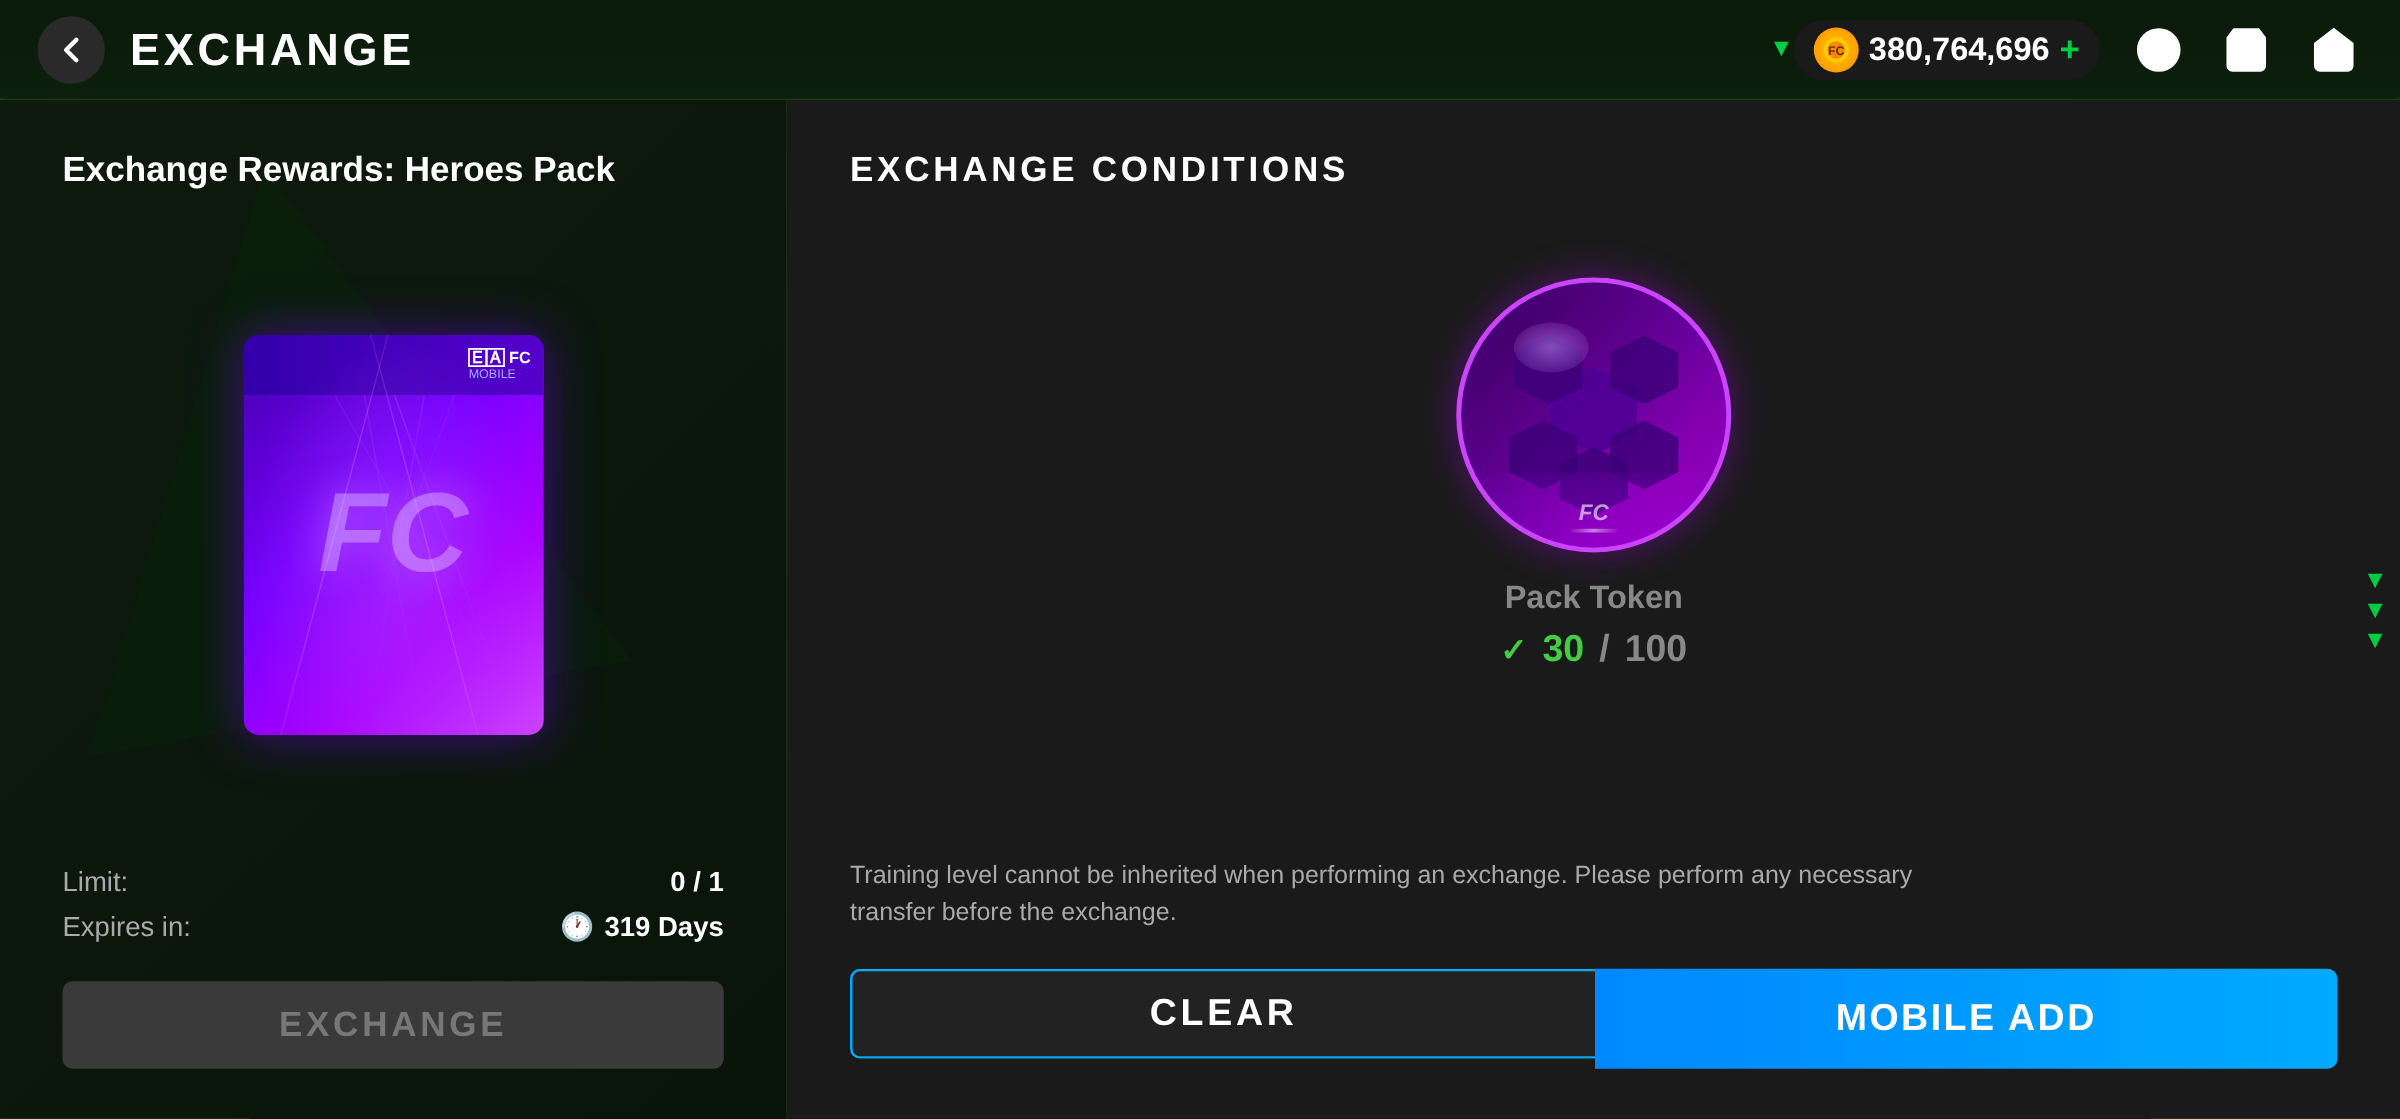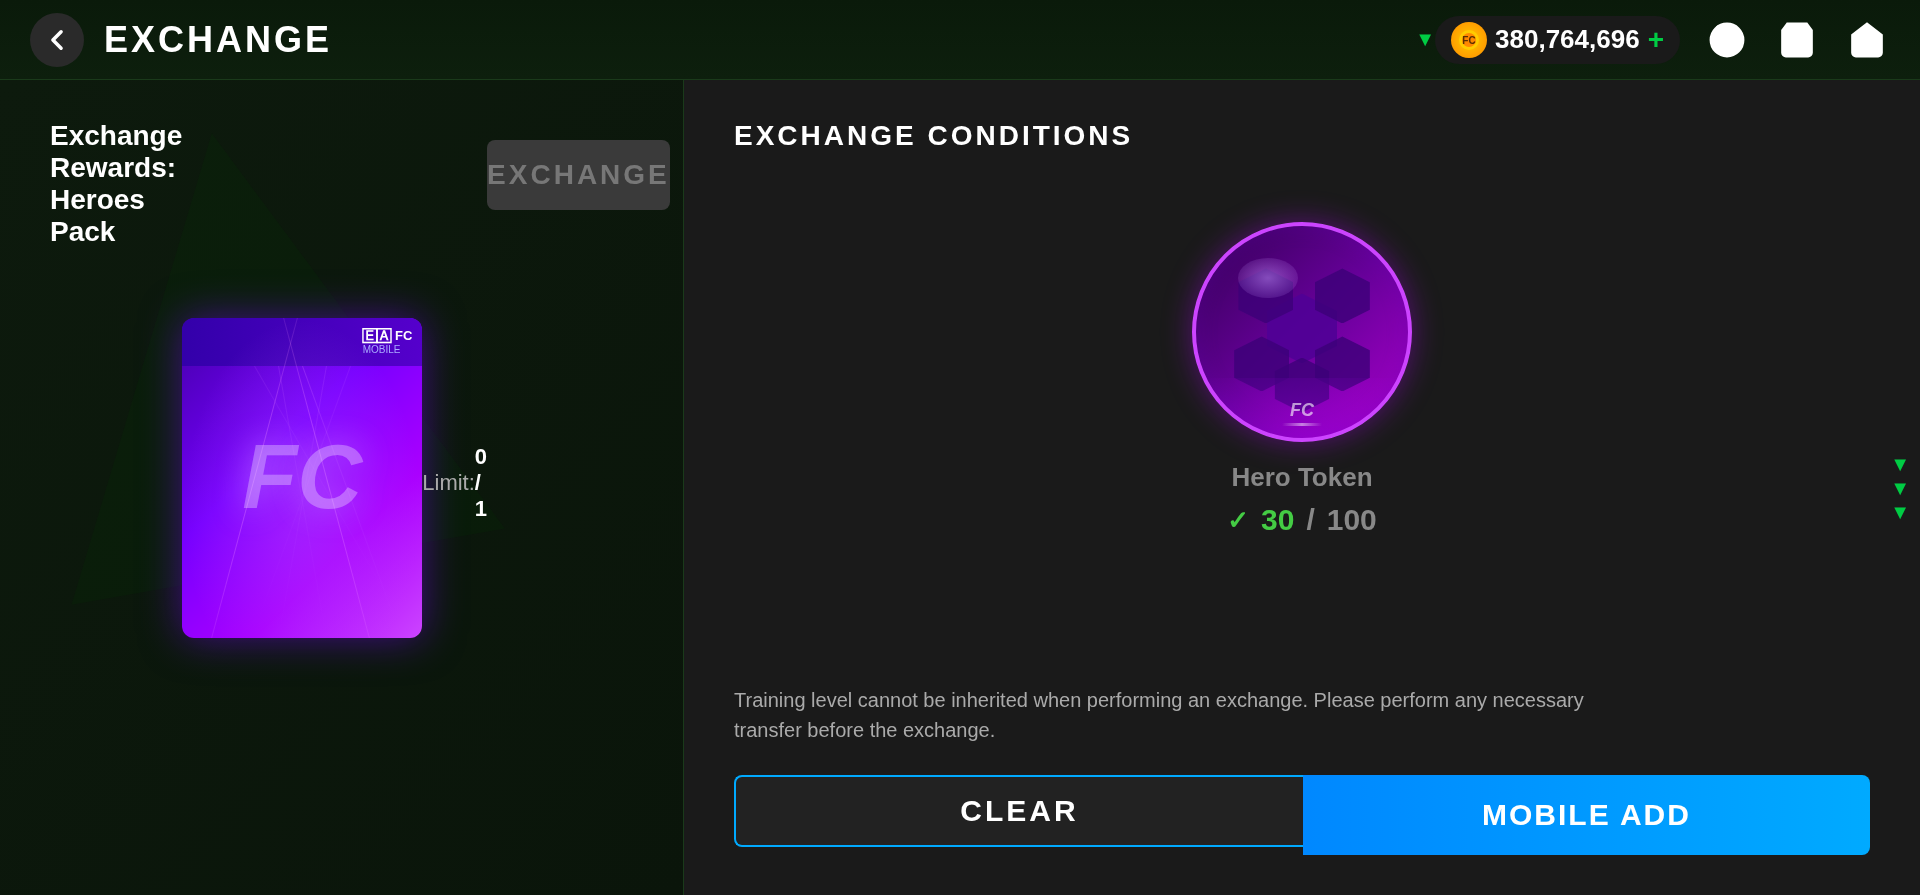--- a/index.html
+++ b/index.html
@@ -144,26 +144,26 @@
 
     
     .main {
       position: absolute;
       top: 80px; left: 0; right: 0; bottom: 0;
       display: flex;
     }
 
     
     .left-panel {
-      width: 684px;
+      width: 630px;
       background: linear-gradient(135deg, #0d1a0d 0%, #0a150a 100%);
       border-right: 1px solid #1a3a1a;
       padding: 40px 50px;
       display: flex;
-      flex-direction: row;
+      flex-direction: column;
       position: relative;
       overflow: hidden;
     }
 
     
     .left-bg-triangle {
       position: absolute;
       top: 50px; left: 30px;
       width: 0; height: 0;
       border-left: 220px solid transparent;
@@ -605,20 +605,27 @@
           <span class="pack-logo-v">FC</span>
         </div>
       </div>
     </div>
 
     <div class="info-row">
       <span class="info-label">Limit:</span>
       <span class="info-value">0 / 1</span>
     </div>
 
+    <div class="info-row">
+      <span class="info-label">Expires in:</span>
+      <span class="expires-value">
+        <span style="font-size:22px;">🕐</span>
+        <span>319 Days</span>
+      </span>
+    </div>
 
     <button class="exchange-btn">EXCHANGE</button>
   </div>
 
   <div class="right-panel">
 
     <span class="right-panel-title">EXCHANGE CONDITIONS</span>
 
     <div class="conditions-area">
 
@@ -637,21 +644,21 @@
 
           <div style="position:absolute;bottom:0;left:0;right:0;height:60px;background:radial-gradient(ellipse at 50% 100%, rgba(180,0,255,0.3), transparent);border-radius:0 0 50% 50%;"></div>
 
           <div class="ball-logo">
             <div style="color:rgba(255,255,255,0.6);font-size:18px;font-weight:900;font-style:italic;">FC</div>
             <div style="width:40px;height:3px;background:linear-gradient(90deg,transparent,rgba(255,255,255,0.5),transparent);margin-top:2px;"></div>
           </div>
         </div>
       </div>
 
-      <span class="token-name">Hero Token</span>
+      <span class="token-name">Pack Token</span>
 
       <div class="token-progress">
         <span class="checkmark-icon">✓</span>
         <span class="progress-current">30</span>
         <span class="progress-separator">/</span>
         <span class="progress-total">100</span>
       </div>
 
     </div>
 

